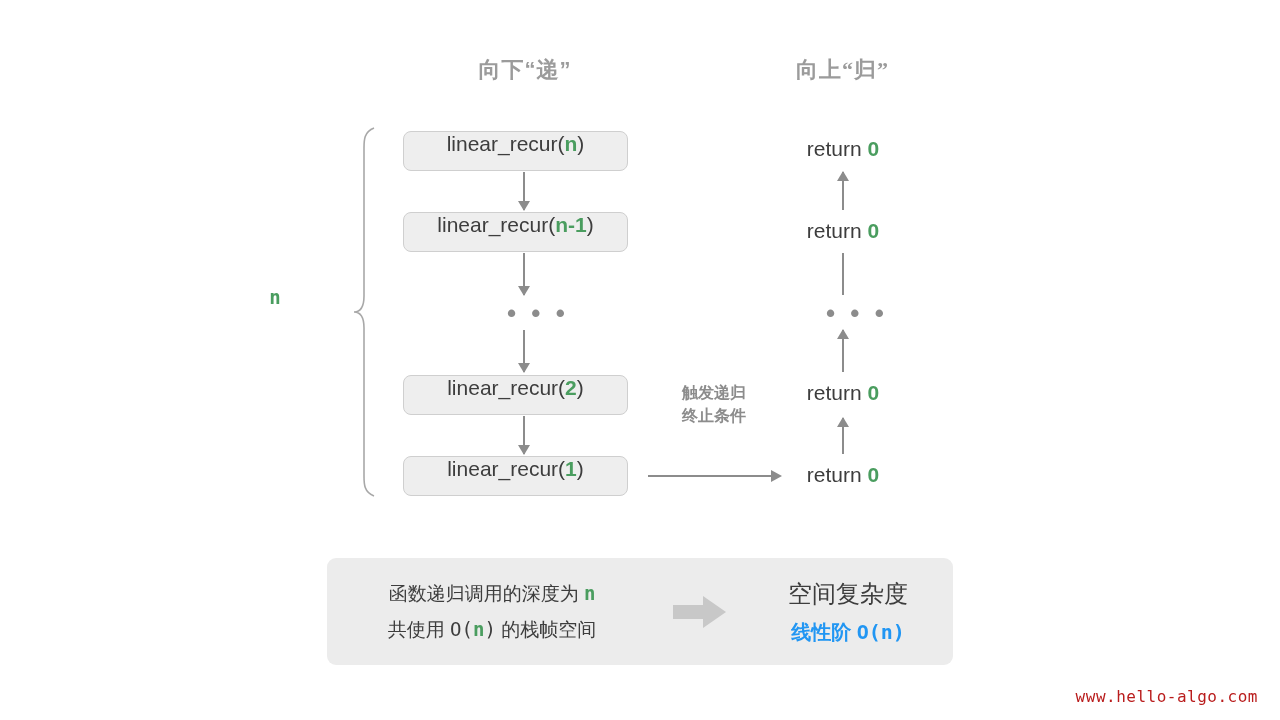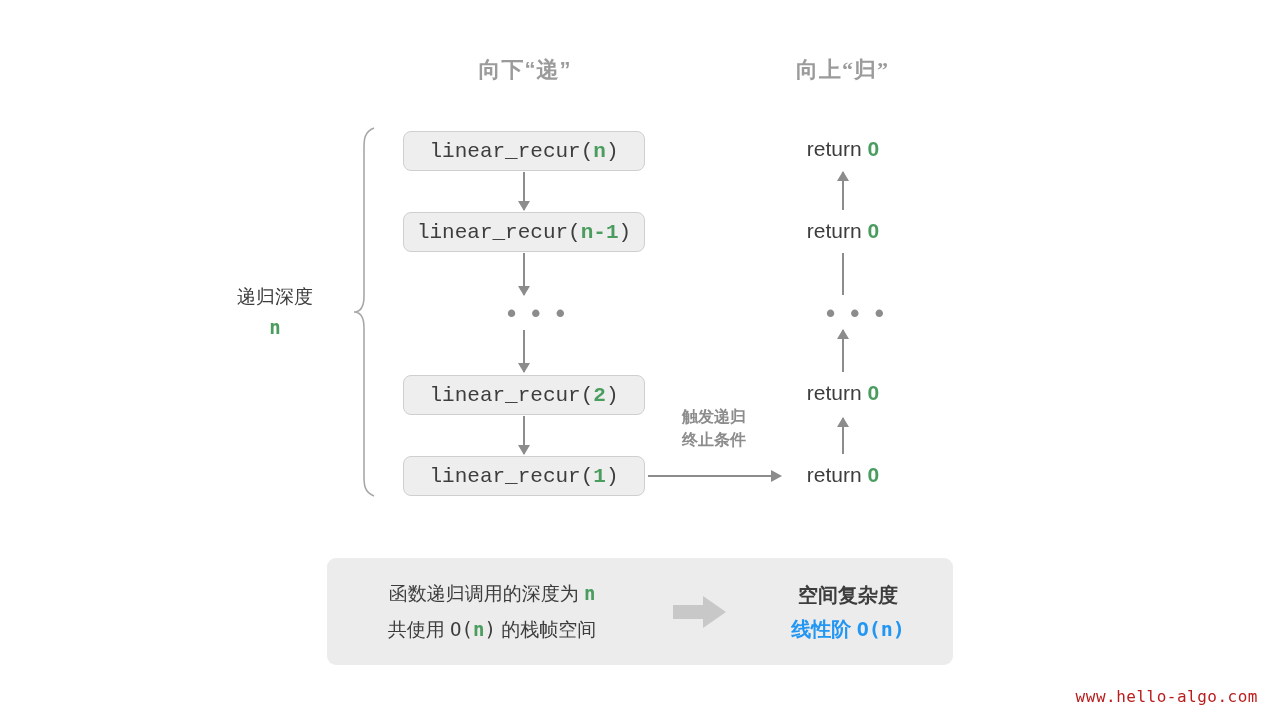--- a/index.html
+++ b/index.html
@@ -13,25 +13,25 @@
   
   .col-header{
     position:absolute;font-size:22px;font-weight:bold;color:#9b9b9b;
     letter-spacing:1px;white-space:nowrap;text-align:center;
   }
   #hdr-down{left:405px;top:55px;width:240px;}
   #hdr-up{left:745px;top:55px;width:195px;font-family:Liberation Serif, serif;}
 
   
   .call-box{
-    position:absolute;left:403px;width:242px;height:40px;
+    position:absolute;left:403px;width:225px;height:40px;
     box-sizing:border-box;
     background:#eeeeee;border:1.5px solid #cfcfcf;border-radius:8px;
-    display:flex;align-items:center;justify-content:center;
-    font-family:Liberation Mono, monospace;
+    display:flex;align-items:flex-start;justify-content:center;
+    font-family:Liberation Sans, sans-serif;
     font-size:21px;color:#3d3d3d;letter-spacing:0px;
   }
   .call-box .arg{color:#4a9d5f;font-weight:bold;}
 
   
   .varrow{position:absolute;left:523px;width:2px;background:#8c8c8c;}
   .varrow::after{
     content:"";position:absolute;left:-5px;bottom:-1px;
     border-left:6px solid transparent;border-right:6px solid transparent;
     border-top:10px solid #8c8c8c;
@@ -63,21 +63,21 @@
   .ret .zero{color:#4a9d5f;font-weight:bold;}
 
   
   #term-arrow{position:absolute;left:648px;top:475px;height:2px;width:124px;background:#8c8c8c;}
   #term-arrow::after{
     content:"";position:absolute;right:-10px;top:-5px;
     border-top:6px solid transparent;border-bottom:6px solid transparent;
     border-left:11px solid #8c8c8c;
   }
   #term-label{
-    position:absolute;left:651px;top:405px;width:126px;text-align:center;
+    position:absolute;left:651px;top:381px;width:126px;text-align:center;
     font-size:16px;font-weight:bold;color:#8c8c8c;line-height:1.45;
   }
 
   
   #brace{position:absolute;left:352px;top:126px;width:26px;height:372px;}
   #depth-label{
     position:absolute;left:180px;top:282px;width:190px;text-align:center;
     font-size:19px;color:#3d3d3d;line-height:1.6;
   }
   #depth-label .nvar{
@@ -93,21 +93,21 @@
   }
   #sum-left{
     width:330px;text-align:center;font-size:19px;color:#3d3d3d;line-height:1.85;
     box-sizing:border-box;
   }
   #sum-left .mono{font-family:"DejaVu Sans Mono","Liberation Mono",monospace;font-size:19px;}
   #sum-left .nvar{color:#4a9d5f;font-weight:bold;
     font-family:"DejaVu Sans Mono","Liberation Mono",monospace;font-size:19px;}
   #sum-arrow-wrap{width:86px;display:flex;align-items:center;justify-content:center;}
   #sum-right{flex:1;text-align:center;line-height:1.7;}
-  #sum-right .title{font-size:20px;font-weight:bold;color:#3d3d3d;}
+  #sum-right .title{font-size:24px;font-weight:normal;color:#3d3d3d;}
   #sum-right .value{font-size:20px;font-weight:bold;color:#2196f3;}
   #sum-right .value .mono{font-family:"DejaVu Sans Mono","Liberation Mono",monospace;}
 
   
   #footer{
     position:absolute;right:22px;bottom:14px;
     font-family:"DejaVu Sans Mono","Liberation Mono",monospace;
     font-size:16px;color:#b91c1c;letter-spacing:0.5px;
   }
 </style>
@@ -186,21 +186,20 @@
 
   <div class="ret" style="top:463px">
     <span>return</span>
     <span class="zero">0</span>
   </div>
 
   <svg id="brace" viewBox="0 0 26 372">
     <path d="M22 2 C12 6 12 14 12 22 L12 170 C12 180 9 186 2 186 C9 186 12 192 12 202 L12 350 C12 358 12 366 22 370" fill="none" stroke="#a8a8a8" stroke-width="1.6"></path>
   </svg>
   <div id="depth-label">
-    <div>递归深度</div>
     <div class="nvar">n</div>
   </div>
 
   <div id="summary">
 
     <div id="sum-left">
       <div>
         <span>函数递归调用的深度为 </span><span class="nvar">n</span>
       </div>
       <div>

